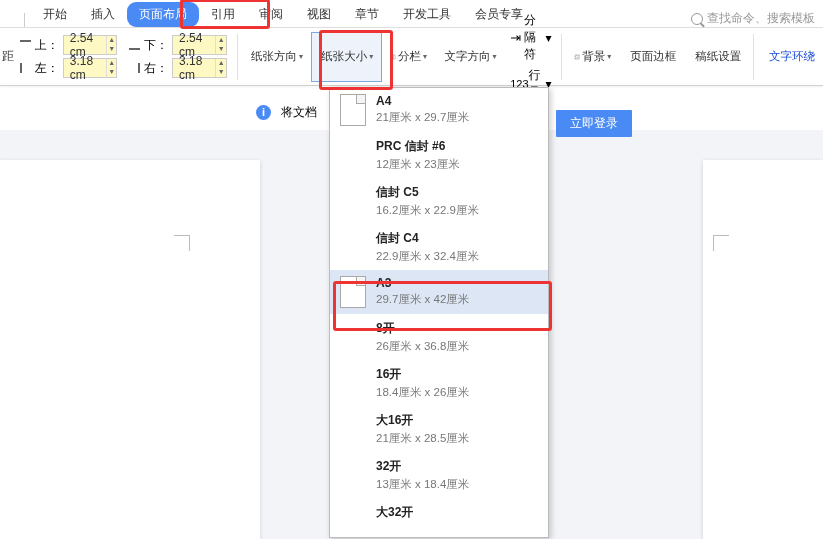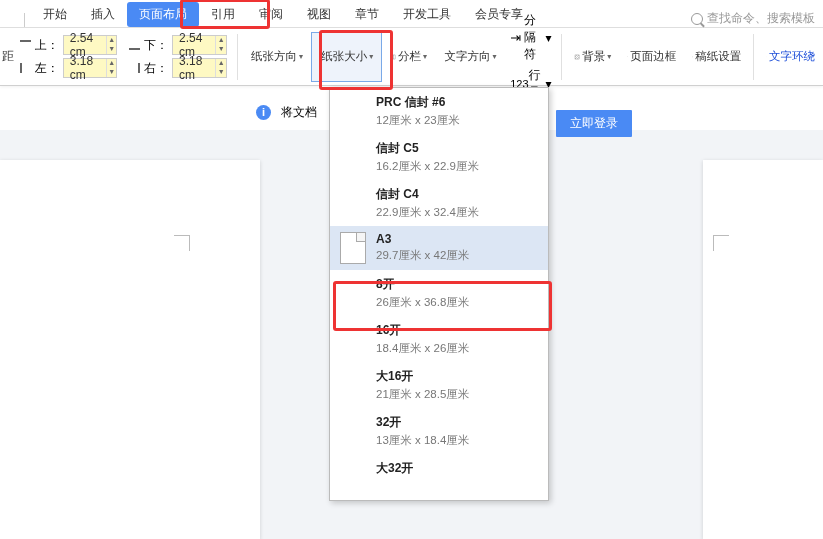--- a/index.html
+++ b/index.html
@@ -1,21 +1,21 @@
 <!DOCTYPE html>
 <html><head>
 <meta charset="utf-8">
 <style>
 * { box-sizing: border-box; margin: 0; padding: 0; }
 body { font-family: "Microsoft YaHei", sans-serif; font-size: 12px; background: #fff; width: 823px; height: 539px; overflow: hidden; position: relative; }
 
 .tabs { display: flex; align-items: flex-end; height: 28px; border-bottom: 1px solid #e0e0e0; padding-left: 18px; gap: 0; }
 .tabs .sep { width: 1px; height: 14px; background: #ccc; margin: 0 6px; }
 .tab { padding: 4px 12px; color: #333; cursor: pointer; font-size: 12px; }
-.tab.active { background: #4a8af4; color: #fff; border-radius: 3px; }
+.tab.active { background: #4a8af4; color: #fff; border-radius: 9px; }
 .search-box { margin-left: auto; margin-right: 8px; color: #999; display: flex; align-items: center; gap: 4px; }
 .search-icon { display: inline-block; width: 12px; height: 12px; border: 1.5px solid #999; border-radius: 50%; position: relative; }
 .search-icon::after { content:''; position: absolute; width: 5px; height: 1.5px; background: #999; bottom: -2px; right: -3px; transform: rotate(45deg); }
 
 .toolbar { height: 58px; display: flex; align-items: center; border-bottom: 1px solid #d0d0d0; box-shadow: 0 1px 3px rgba(0,0,0,0.06); position: relative; }
 .margin-group { display: flex; flex-direction: column; gap: 3px; padding: 3px 6px; }
 .margin-row { display: flex; align-items: center; gap: 4px; }
 .margin-ic { width: 14px; height: 10px; display: inline-block; position: relative; }
 .margin-ic.top::before{content:'';position:absolute;left:0;right:0;top:0;border-top:2px solid #666;}
 .margin-ic.bottom::before{content:'';position:absolute;left:0;right:0;bottom:0;border-bottom:2px solid #666;}
@@ -264,20 +264,27 @@
   </div>
 
 <div class="banner">
   <span class="info-ic">i</span>
   <span>将文档</span>
 </div>
 <div class="login-btn">立即登录</div>
 
 <div class="dropdown" id="dd">
     <div class="dd-item">
+      <div class="dd-icon"></div>
+      <div class="dd-text">
+        <div class="t">A4</div>
+        <div class="d">21厘米 x 29.7厘米</div>
+      </div>
+    </div>
+    <div class="dd-item">
       <div class="dd-icon hidden"></div>
       <div class="dd-text">
         <div class="t">PRC 信封 #6</div>
         <div class="d">12厘米 x 23厘米</div>
       </div>
     </div>
     <div class="dd-item">
       <div class="dd-icon hidden"></div>
       <div class="dd-text">
         <div class="t">信封 C5</div>

